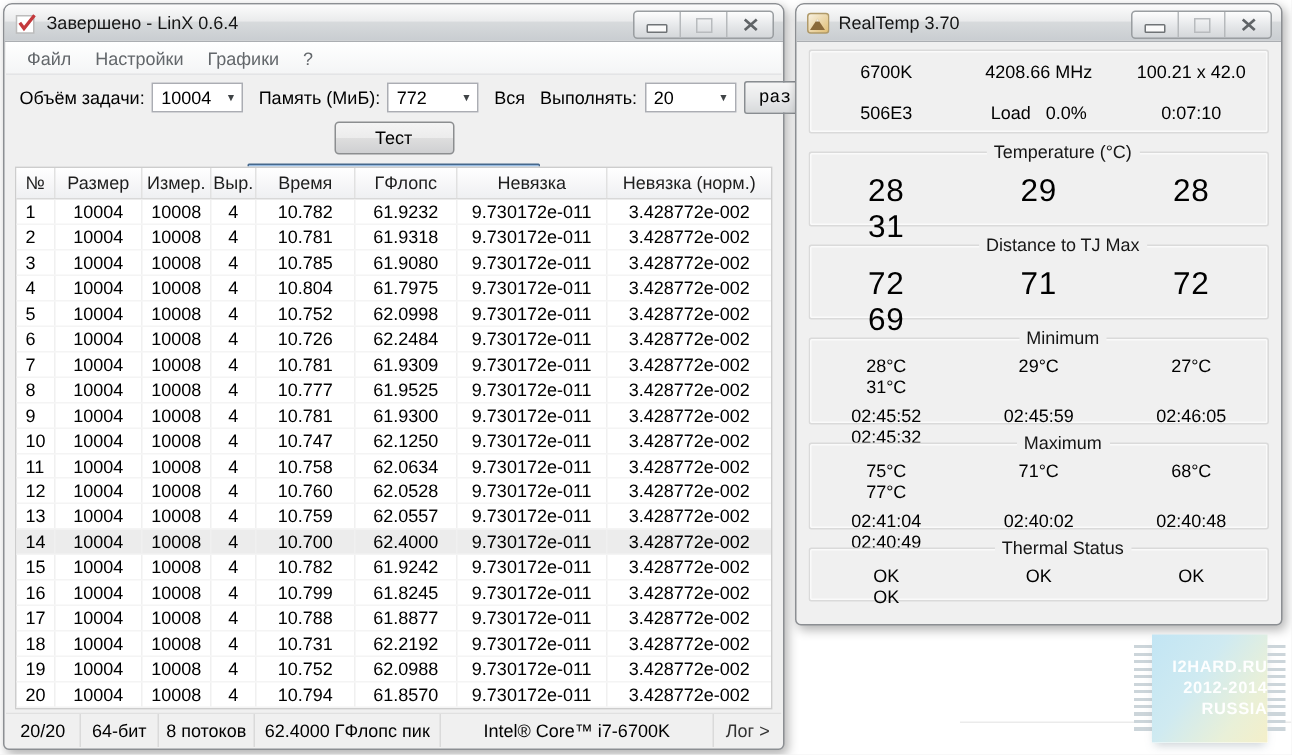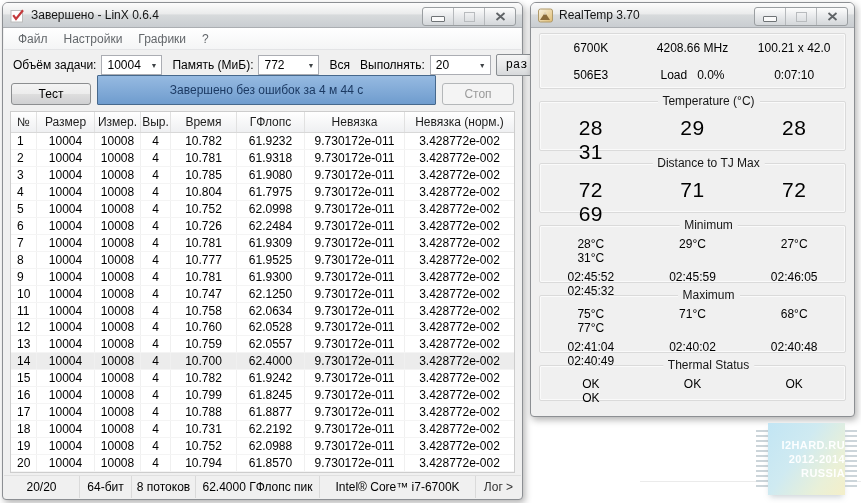--- a/index.html
+++ b/index.html
@@ -30,21 +30,21 @@
     display:flex;align-items:center;padding:0 6px;box-sizing:border-box;}
   .menu-item{padding:2px 8px;color:#63676b;white-space:nowrap;}
   .toolbar{position:absolute;top:48px;left:0;right:0;height:28px;display:flex;align-items:center;padding:0 8px;gap:5px;}
   .tb-label{white-space:nowrap;margin-left:5px;}
   .tb-label:first-child{margin-left:2px;}
   .combo{display:flex;align-items:center;height:20px;background:#fff;border:1px solid #abadb3;box-sizing:border-box;}
   .combo .val{padding:0 5px;min-width:34px;}
   .arrow{width:15px;text-align:center;color:#3f4346;font-size:7px;line-height:1;}
   .dropdown{display:flex;align-items:center;height:22px;border:1px solid #898d91;border-radius:2px;
     background:linear-gradient(#f5f5f5,#e9eaeb 50%,#d7d9db);padding:0 4px 0 9px;gap:12px;box-sizing:border-box;font-family:Liberation Mono, monospace;}
-  .runrow{position:absolute;top:78px;left:0;right:0;height:24px;display:flex;align-items:flex-end;padding:0 8px;gap:6px;}
+  .runrow{position:absolute;top:78px;left:0;right:0;height:24px;display:flex;align-items:center;padding:0 8px;gap:6px;flex-direction:column;}
   .btn{height:22px;border:1px solid #8c8e90;border-radius:3px;box-sizing:border-box;
     background:linear-gradient(#f4f4f4,#ececec 50%,#dedede 50%,#cfd0d2);
     font:12px "Liberation Sans",sans-serif;color:#000;display:flex;align-items:center;justify-content:center;padding:0 8px;}
   #test-btn{width:80px;flex:none;}
   #stop-btn{width:72px;flex:none;color:#9b9b9b;border-color:#b4b7b9;background:#f4f4f4;}
   .progress{flex:1;height:30px;border:1px solid #46688c;border-radius:1px;box-sizing:border-box;
     background:linear-gradient(#96bae1,#6f9cce);color:#1c3a63;
     display:flex;align-items:center;justify-content:center;white-space:nowrap;}
   .table{position:absolute;left:7px;right:7px;top:108px;bottom:26px;background:#fff;
     border:1px solid #cdcdcd;display:flex;flex-direction:column;box-sizing:border-box;}
@@ -53,21 +53,21 @@
   .tbody{flex:1;display:flex;flex-direction:column;}
   .tr{flex:1;display:flex;border-bottom:1px solid #f4f4f4;box-sizing:border-box;}
   .tr.hl{background:#ececec;}
   .td{display:flex;align-items:center;justify-content:center;border-right:1px solid #f0f0f0;box-sizing:border-box;}
   .c0{width:26px;justify-content:flex-start;padding-left:6px;}
   .c1{width:58px;}.c2{width:46px;}.c3{width:30px;}.c4{width:66px;}.c5{width:68px;}.c6{width:100px;}
   .c7{flex:1;border-right:none;}
   .statusbar{position:absolute;left:1px;right:1px;bottom:1px;height:22px;background:#f0f0f0;
     border-top:1px solid #e0e0e0;display:flex;align-items:center;border-radius:0 0 3px 3px;}
   .seg{display:flex;align-items:center;justify-content:center;height:100%;border-right:1px solid #dadada;box-sizing:border-box;white-space:nowrap;}
-  .seg0{width:76px;}.seg1{width:52px;}.seg2{width:64px;}.seg3{width:124px;}
+  .seg0{width:50px;}.seg1{width:52px;}.seg2{width:64px;}.seg3{width:124px;}
   .seg4{flex:1;border-right:none;}
   .seg5{width:46px;border-left:1px solid #dadada;border-right:none;color:#333;}
   
   .rt-content{position:absolute;top:25px;left:8px;right:8px;bottom:8px;overflow:hidden;}
   .infobox{border:1px solid #dadada;border-radius:2px;box-shadow:inset 0 0 0 1px #fafafa;
     height:56px;margin-top:5px;display:grid;grid-template-columns:repeat(3,1fr);grid-template-rows:repeat(2,1fr);
     align-items:center;box-sizing:border-box;}
   .info-cell{text-align:center;white-space:pre;}
   .group{position:relative;border:1px solid #dadada;border-radius:2px;box-shadow:inset 0 0 0 1px #fafafa;
     margin-top:12px;box-sizing:border-box;}

